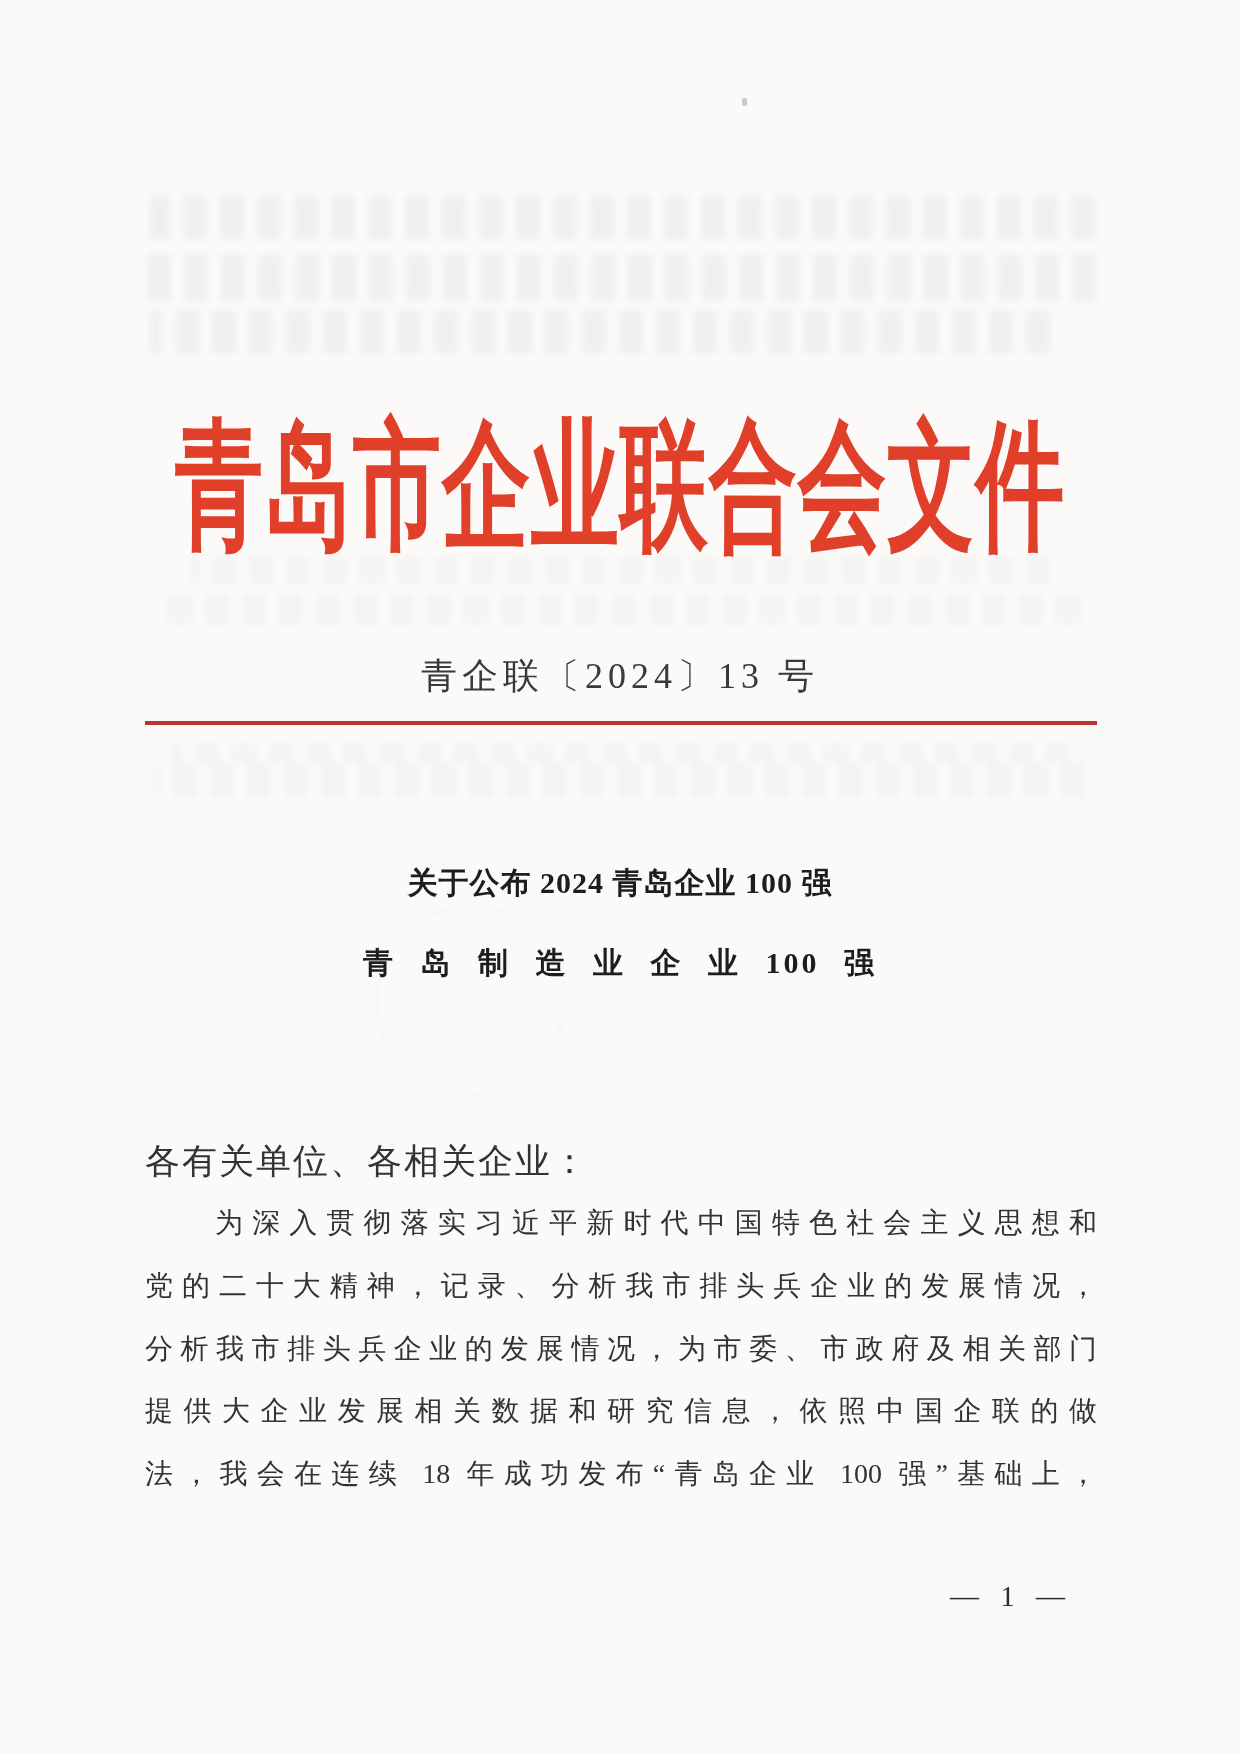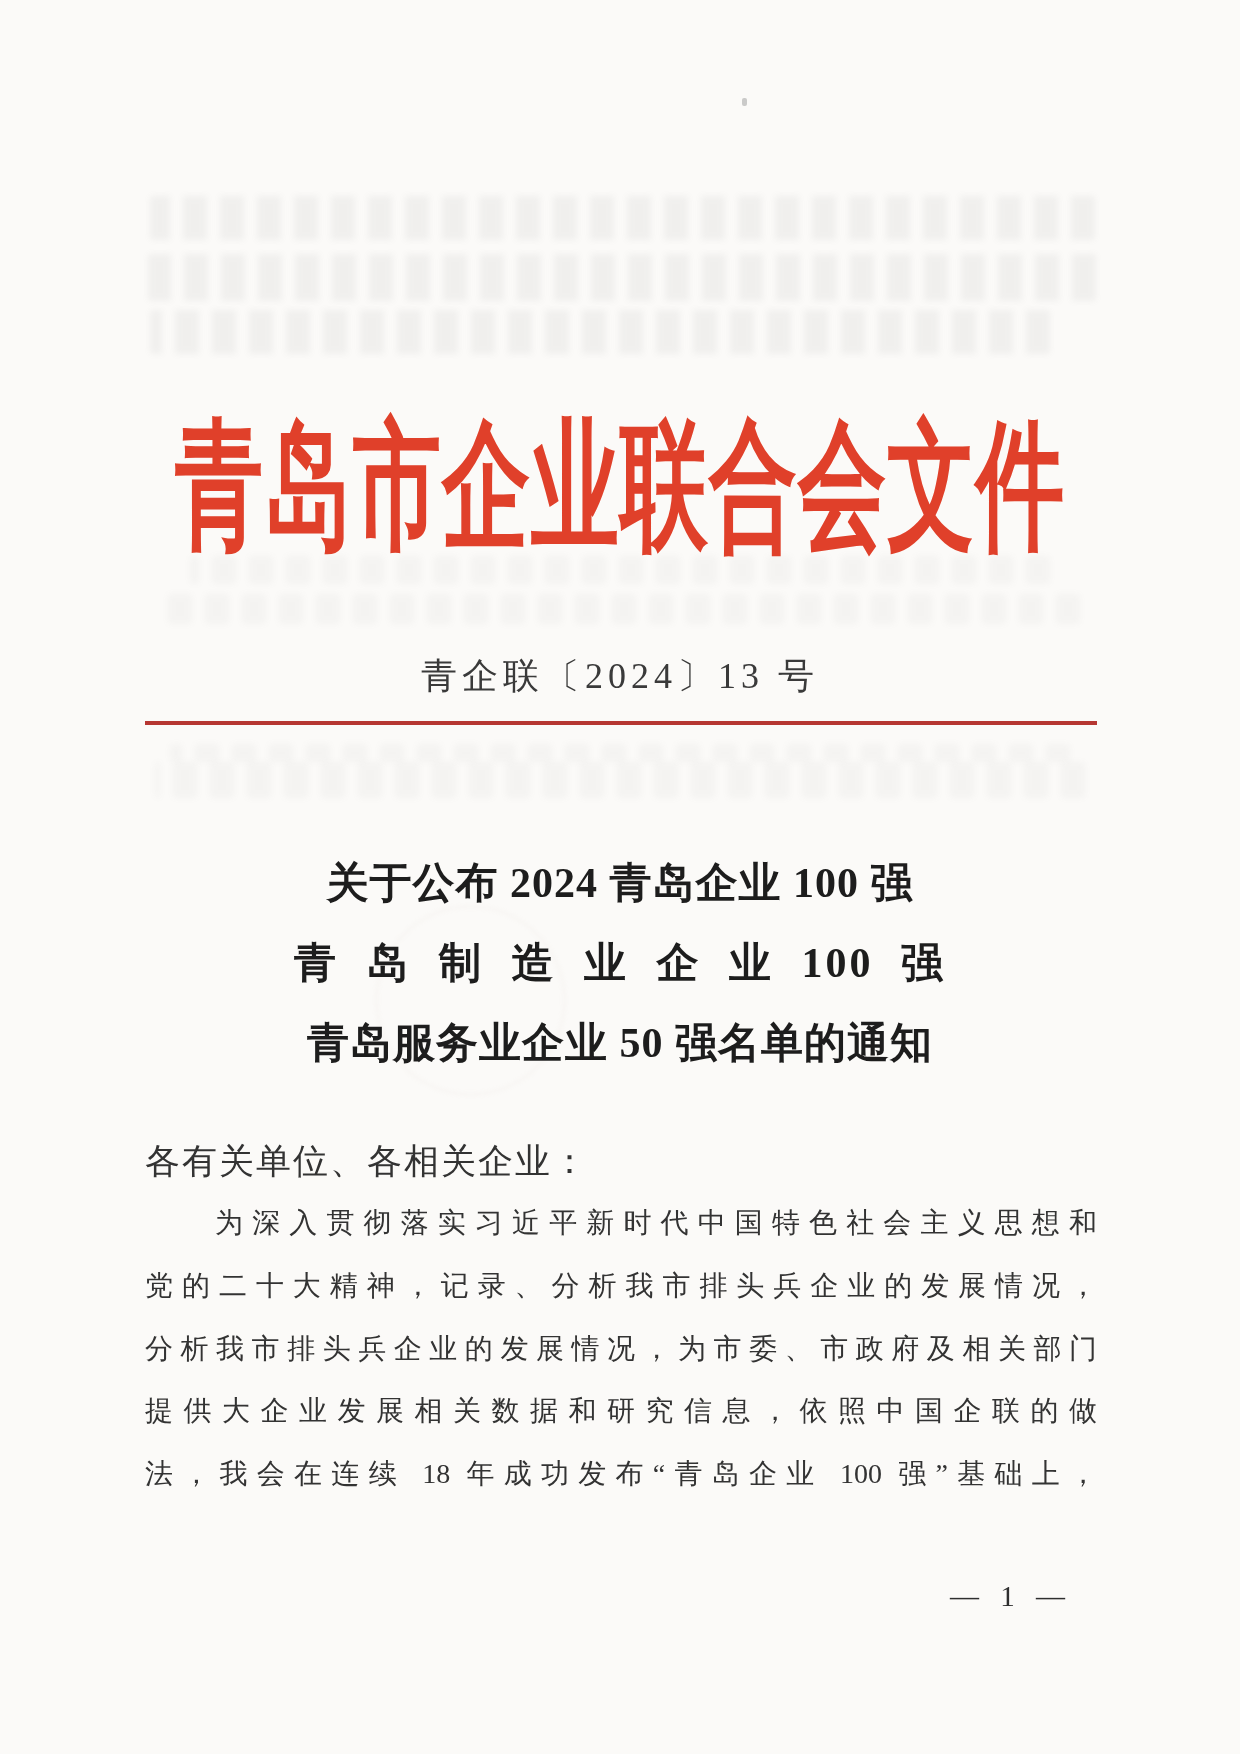--- a/index.html
+++ b/index.html
@@ -50,21 +50,21 @@
     top:721px;left:145px;
     width:952px;height:4px;
     background:#b63732;
   }
   
   .notice-title{
     position:absolute;
     top:843px;left:0;width:100%;
     text-align:center;
     font-weight:bold;
-    font-size:42px;
+    font-size:30px;
     line-height:80px;
     color:#1d1d1d;
     letter-spacing:1px;
   }
   .notice-title .t-line{white-space:nowrap;}
   .notice-title .t-line.spread{word-spacing:14px;letter-spacing:3px;text-align:center;}
   
   .salutation{
     position:absolute;
     top:1138px;left:145px;
@@ -130,21 +130,20 @@
 
   <div class="doc-number">青企联〔2024〕13 号</div>
 
   <div class="red-rule" style="background: rgb(182, 55, 50);"></div>
 
   <div class="seal-ghost"></div>
 
   <div class="notice-title">
     <div class="t-line">关于公布 2024 青岛企业 100 强</div>
     <div class="t-line spread">青 岛 制 造 业 企 业 100 强</div>
-    <div class="t-line">青岛服务业企业 50 强名单的通知</div>
   </div>
 
   <div class="salutation">各有关单位、各相关企业：</div>
 
   <div class="body-block">
     <div class="body-line indent">为深入贯彻落实习近平新时代中国特色社会主义思想和</div>
     <div class="body-line">党的二十大精神，记录、分析我市排头兵企业的发展情况，</div>
     <div class="body-line">分析我市排头兵企业的发展情况，为市委、市政府及相关部门</div>
     <div class="body-line">提供大企业发展相关数据和研究信息，依照中国企联的做</div>
     <div class="body-line">法，我会在连续 18 年成功发布“青岛企业 100 强”基础上，</div>

